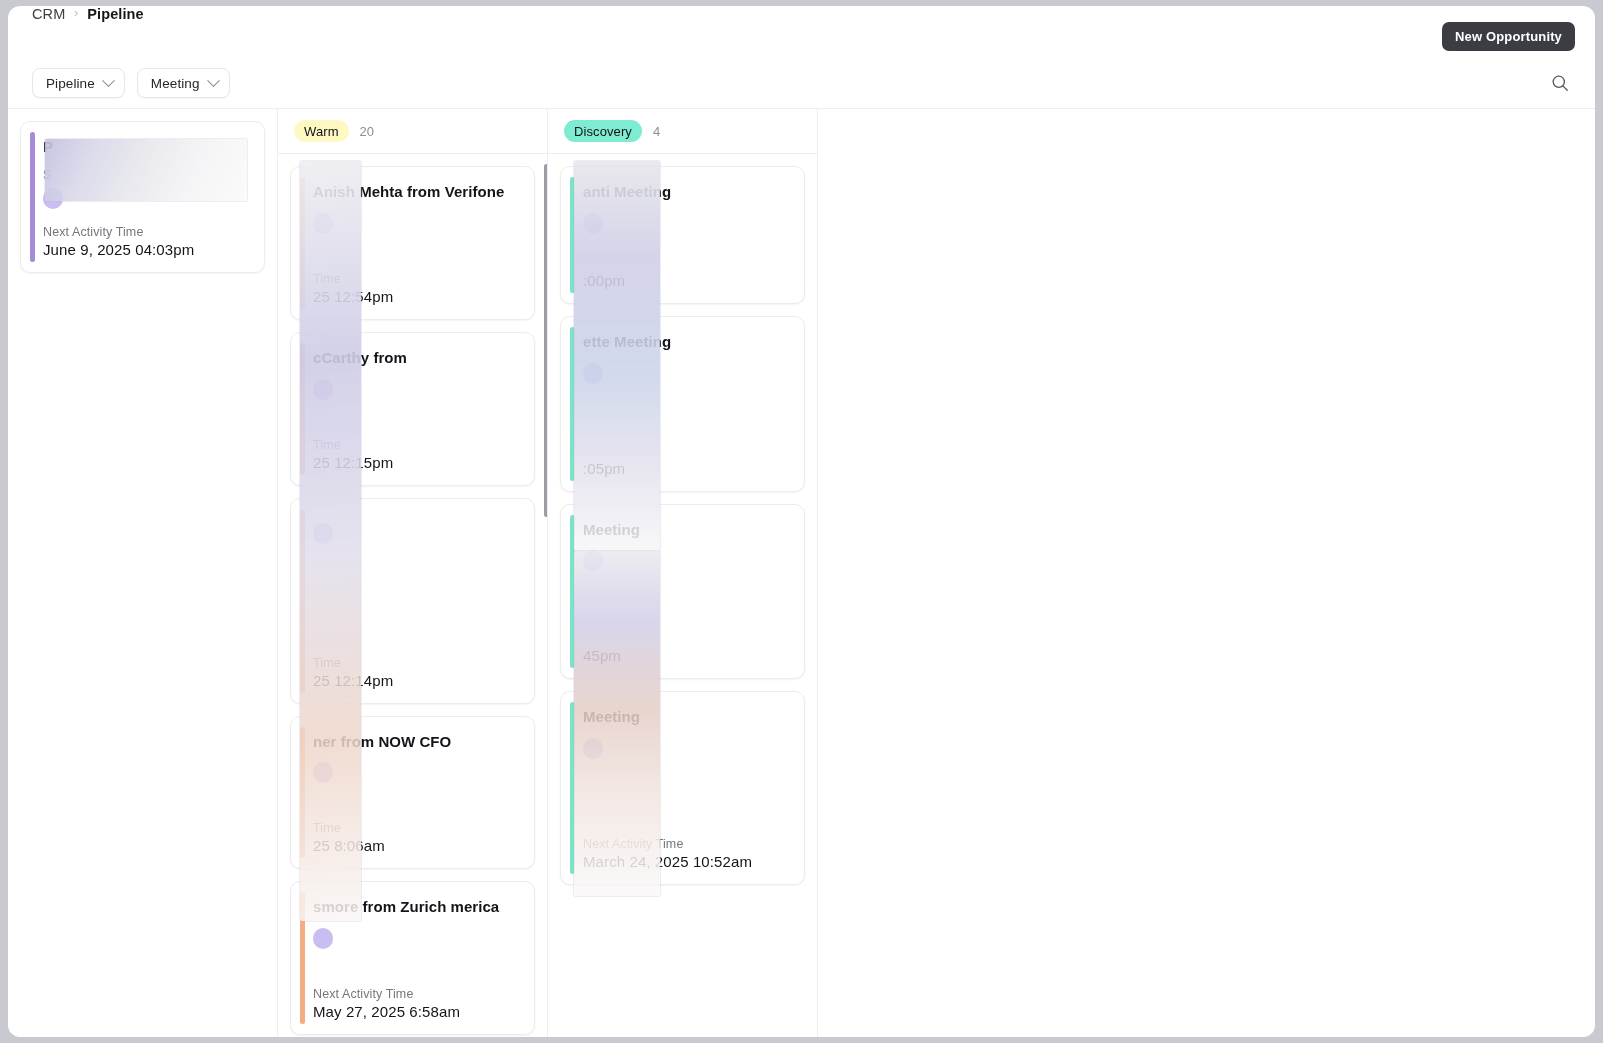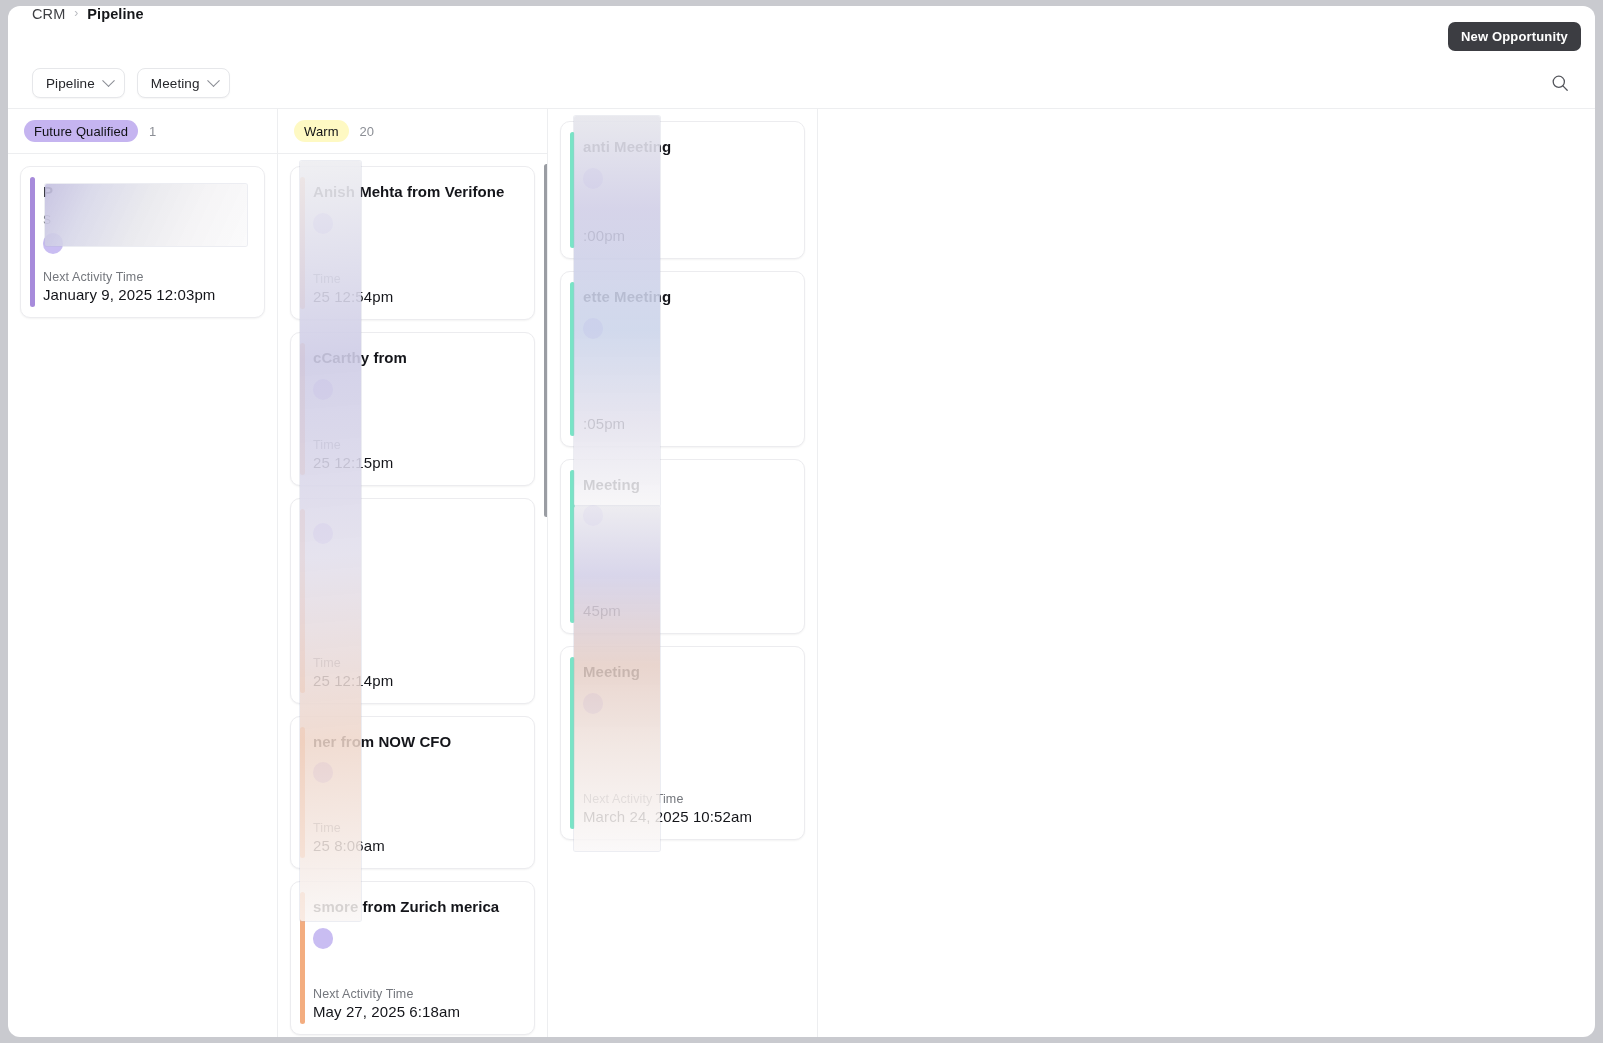--- a/index.html
+++ b/index.html
@@ -47,21 +47,21 @@
     transform: translateY(-1px);
   }
   .crumb-current {
     font-size: 14.5px;
     color: #16171a;
     font-weight: bold;
     letter-spacing: .1px;
   }
   .new-opp-btn {
     position: absolute;
-    right: 14px;
+    right: 20px;
     top: 16px;
     height: 29px;
     padding: 0 13px;
     background: #3c3d42;
     color: #ffffff;
     font-size: 13px;
     font-weight: bold;
     letter-spacing: .15px;
     border: none;
     border-radius: 7px;
@@ -308,33 +308,29 @@
       <svg width="18" height="18" viewBox="0 0 18 18" fill="none">
         <circle cx="7.8" cy="7.8" r="5.6" stroke="#54565c" stroke-width="1.3"></circle>
         <line x1="11.9" y1="11.9" x2="16.2" y2="16.2" stroke="#54565c" stroke-width="1.3" stroke-linecap="round"></line>
       </svg>
     </button>
   </div>
 
   <div class="board">
 
     <div class="column">
-      <div class="col-head">
-        <span class="stage-badge" style="background:#c5b4f0">Future Qualified</span>
-        <span class="col-count">1</span>
-      </div>
       <div class="col-body">
 
         <div class="card">
           <div class="accent" style="background:#a78bdb"></div>
           <div class="card-title">P</div>
           <div class="card-sub">S</div>
           <div class="card-pill"></div>
           <div class="meta-label">Next Activity Time</div>
-          <div class="meta-value">January 9, 2025 12:03pm</div>
+          <div class="meta-value">June 9, 2025 04:03pm</div>
           <div class="blur" style="left:24px; top:17px; width:202px; height:62px;"></div>
         </div>
 
       </div>
     </div>
 
     <div class="column">
       <div class="col-head">
         <span class="stage-badge" style="background:#fef9c3">Warm</span>
         <span class="col-count">20</span>
@@ -376,30 +372,34 @@
           <div class="meta-label">Time</div>
           <div class="meta-value">25 8:06am</div>
         </div>
 
         <div class="card">
           <div class="accent" style="background:#f3ad80"></div>
           <div class="card-title" style="max-width:196px">smore from Zurich merica</div>
           <div class="card-pill"></div>
           <div class="card-gap"></div>
           <div class="meta-label">Next Activity Time</div>
-          <div class="meta-value">May 27, 2025 6:18am</div>
+          <div class="meta-value">May 27, 2025 6:58am</div>
         </div>
 
         <div class="blur warm-tint" style="left:22px; top:7px; width:61px; height:760px;"></div>
 
         <div class="scroll-thumb" style="right:-2px; top:10px; height:353px;"></div>
       </div>
     </div>
 
     <div class="column">
+      <div class="col-head">
+        <span class="stage-badge" style="background:#7eecd0">Discovery</span>
+        <span class="col-count">4</span>
+      </div>
       <div class="col-body">
 
         <div class="card">
           <div class="accent" style="background:#79e4c6"></div>
           <div class="card-title">anti Meeting</div>
           <div class="card-pill"></div>
           <div class="card-gap"></div>
           <div class="meta-value">:00pm</div>
         </div>
 

